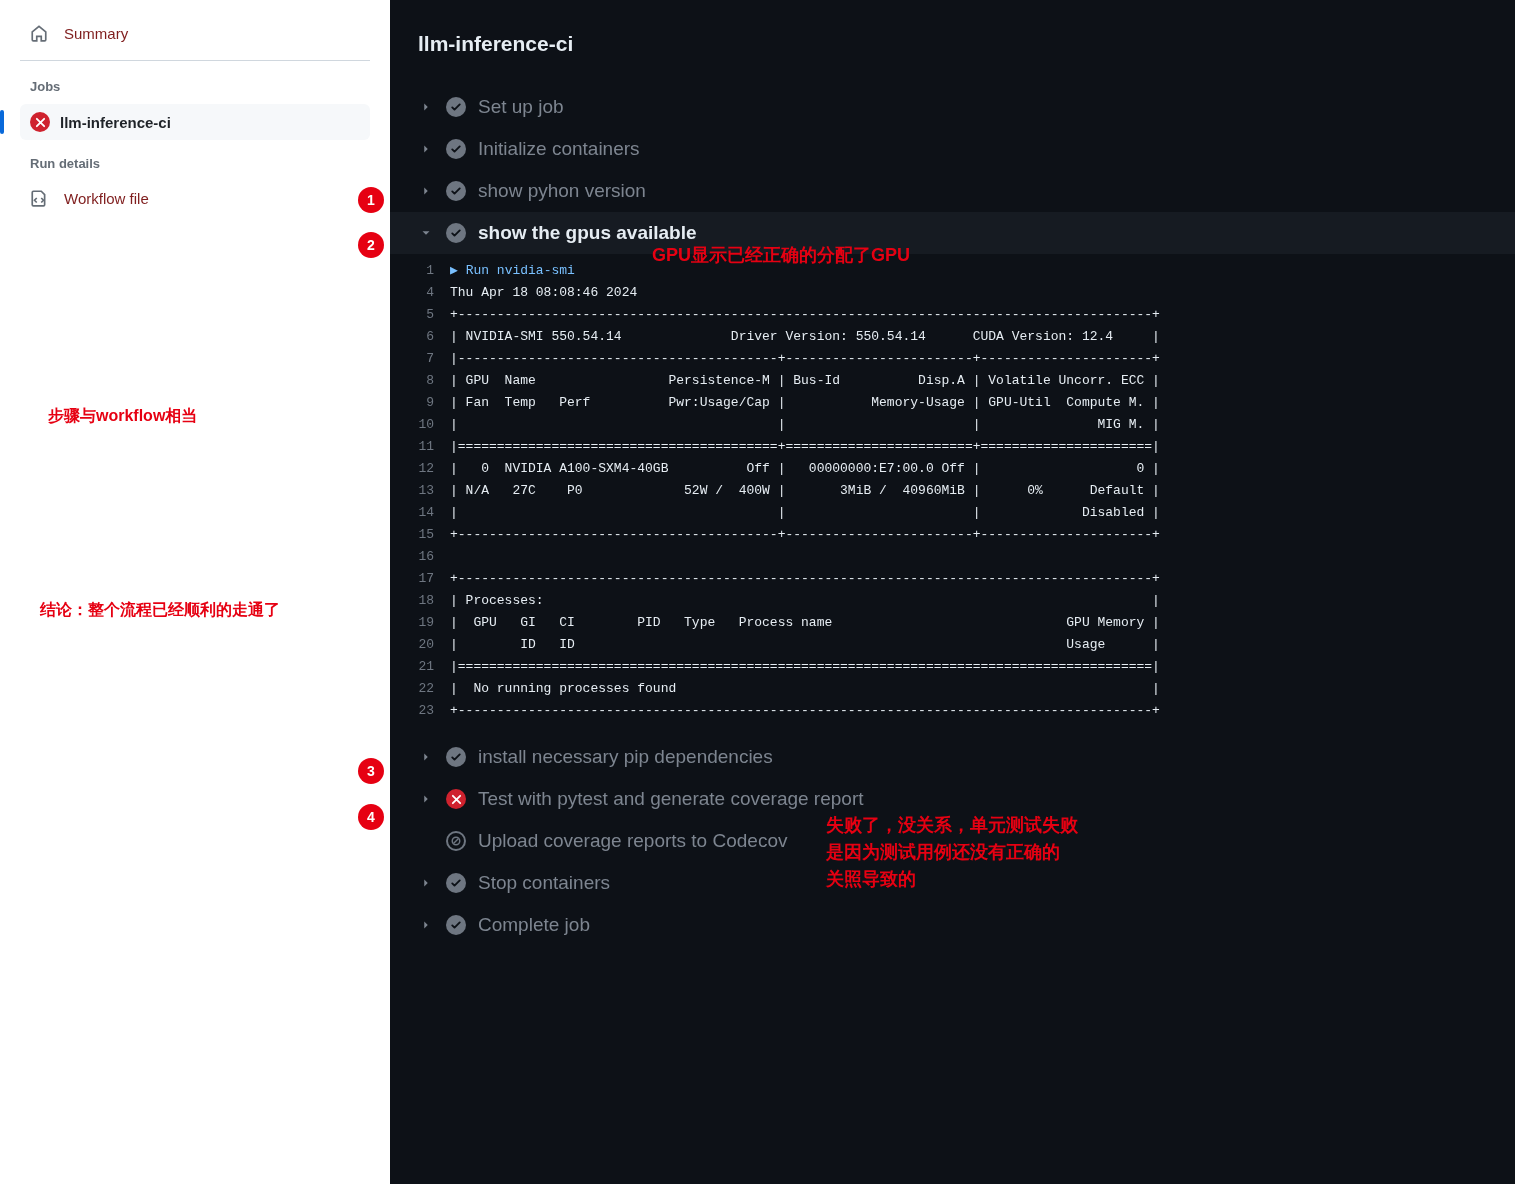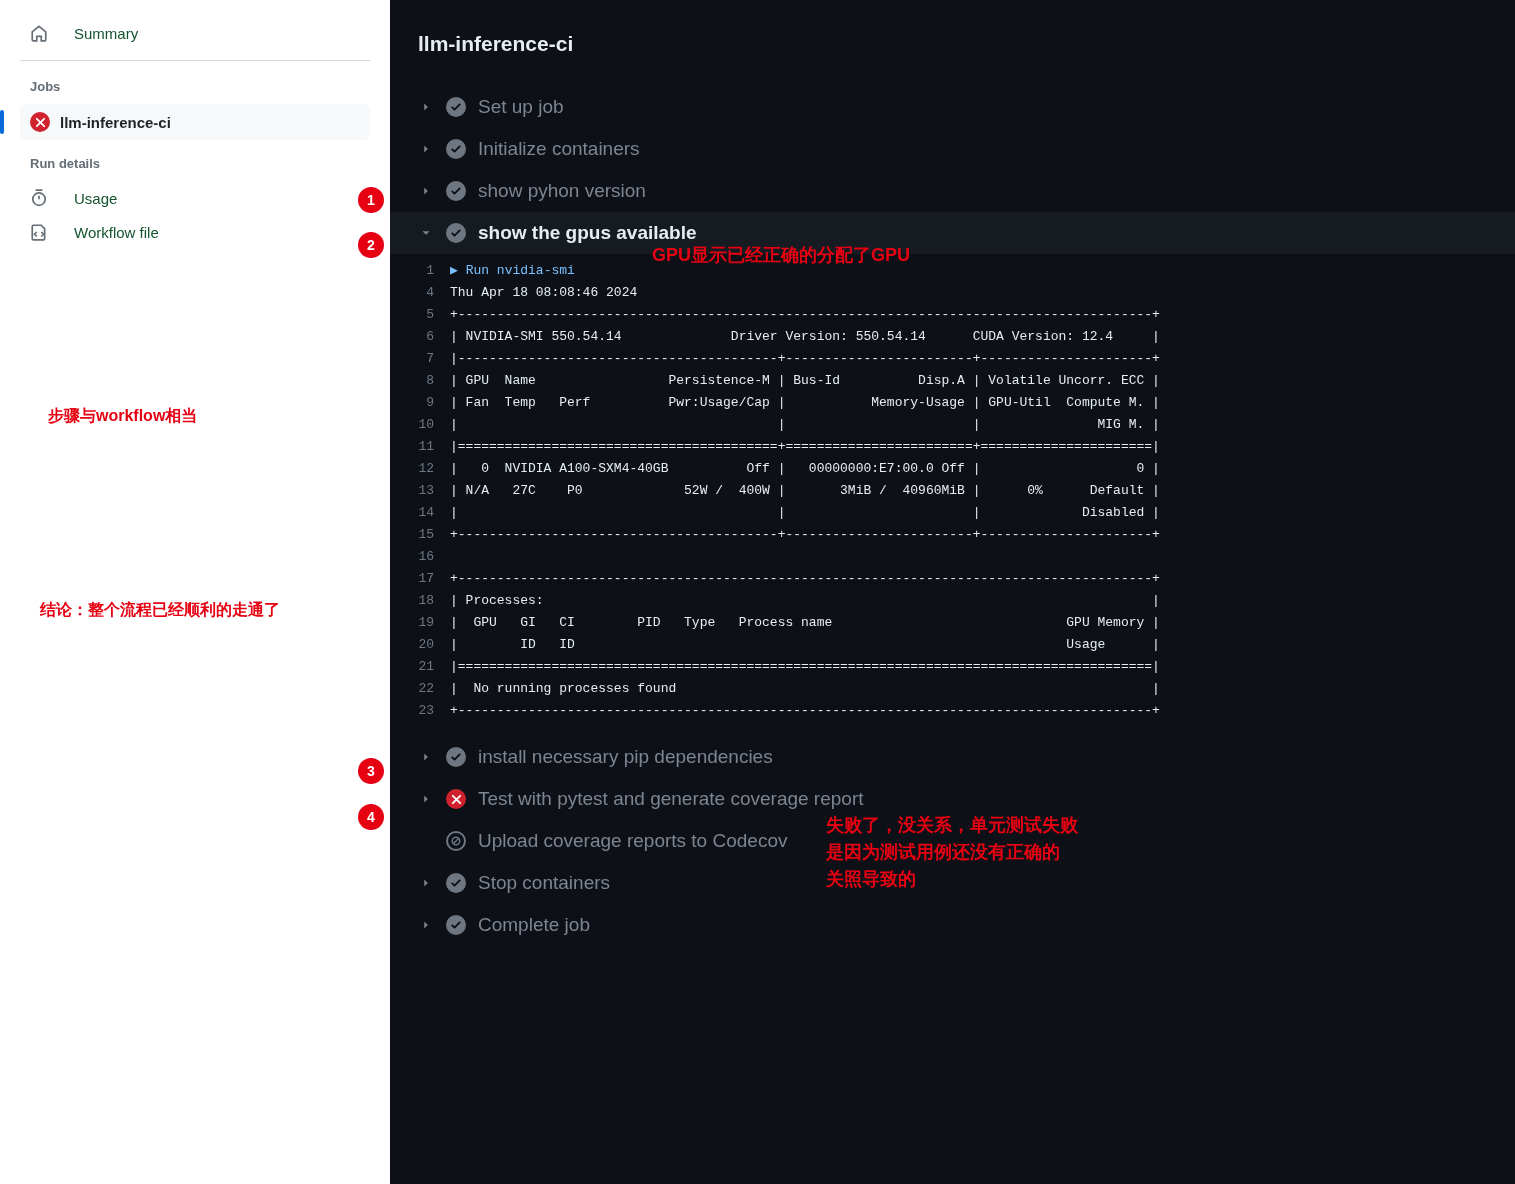--- a/index.html
+++ b/index.html
@@ -1,19 +1,19 @@
 <!DOCTYPE html>
 <html><head>
 <meta charset="utf-8">
 <style>
 *{box-sizing:border-box;margin:0;padding:0;}
 body{font-family:-apple-system,BlinkMacSystemFont,"Segoe UI",Helvetica,Arial,sans-serif;background:#fff;display:flex;width:1515px;height:1184px;overflow:hidden;}
 .sidebar{width:390px;background:#fff;padding:16px 20px;flex-shrink:0;position:relative;}
 .main{flex:1;background:#0d1117;color:#e6edf3;overflow-y:auto;padding:32px 0 40px 0;}
-.sb-item{display:flex;align-items:center;gap:26px;padding:8px 10px;border-radius:6px;color:#14532d;font-size:15px;cursor:pointer;}
+.sb-item{display:flex;align-items:center;gap:16px;padding:8px 10px;border-radius:6px;color:#7f1d1d;font-size:15px;cursor:pointer;}
 .divider{border-top:1px solid #d0d7de;margin:10px 0 14px 0;}
 .sb-heading{font-size:13px;font-weight:600;color:#656d76;padding:4px 10px;margin-bottom:6px;}
 .sb-job{display:flex;align-items:center;gap:10px;padding:8px 10px;border-radius:6px;color:#1f2328;font-size:15px;cursor:pointer;position:relative;}
 .sb-job.selected{background:#f6f8fa;font-weight:600;}
 .sb-job.selected::before{content:"";position:absolute;left:-20px;top:6px;bottom:6px;width:4px;background:#0969da;border-radius:2px;}
 .ic{width:18px;height:18px;flex-shrink:0;display:inline-flex;align-items:center;justify-content:center;}
 .ic svg{width:18px;height:18px;}
 .fail-badge{width:20px;height:20px;border-radius:50%;background:#cf222e;display:inline-flex;align-items:center;justify-content:center;flex-shrink:0;}
 .fail-badge svg{width:11px;height:11px;}
 .header{padding:0 28px 24px 28px;}
@@ -62,29 +62,20 @@
           <path d="M2 2l8 8M10 2l-8 8"></path>
         </svg>
     </span>
     <span>llm-inference-ci</span>
   </div>
   <div style="height:12px"></div>
   <div class="sb-heading">Run details</div>
   <div class="sb-item">
     <span class="ic">
       <svg viewBox="0 0 16 16" fill="none" stroke="#656d76" stroke-width="1.5">
-          <circle cx="8" cy="9" r="5.5"></circle>
-          <path d="M8 6v3M5 1h6"></path>
-        </svg>
-    </span>
-    <span>Usage</span>
-  </div>
-  <div class="sb-item">
-    <span class="ic">
-      <svg viewBox="0 0 16 16" fill="none" stroke="#656d76" stroke-width="1.5">
           <path d="M3 2h7l3 3v9a1 1 0 0 1-1 1H3a1 1 0 0 1-1-1V3a1 1 0 0 1 1-1z"></path>
           <path d="M6 8l-2 2 2 2M10 8l2 2-2 2"></path>
         </svg>
     </span>
     <span>Workflow file</span>
   </div>
 
   <div class="badge-num" style="top:187px;left:358px">1</div>
   <div class="badge-num" style="top:232px;left:358px">2</div>
   <div class="badge-num" style="top:758px;left:358px">3</div>

